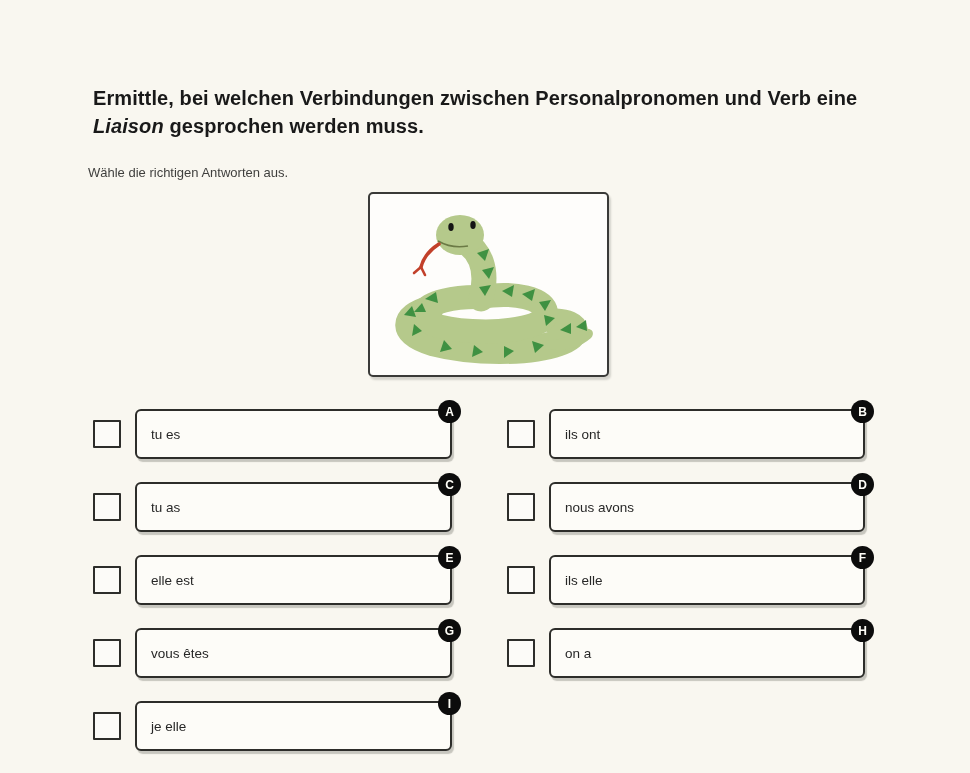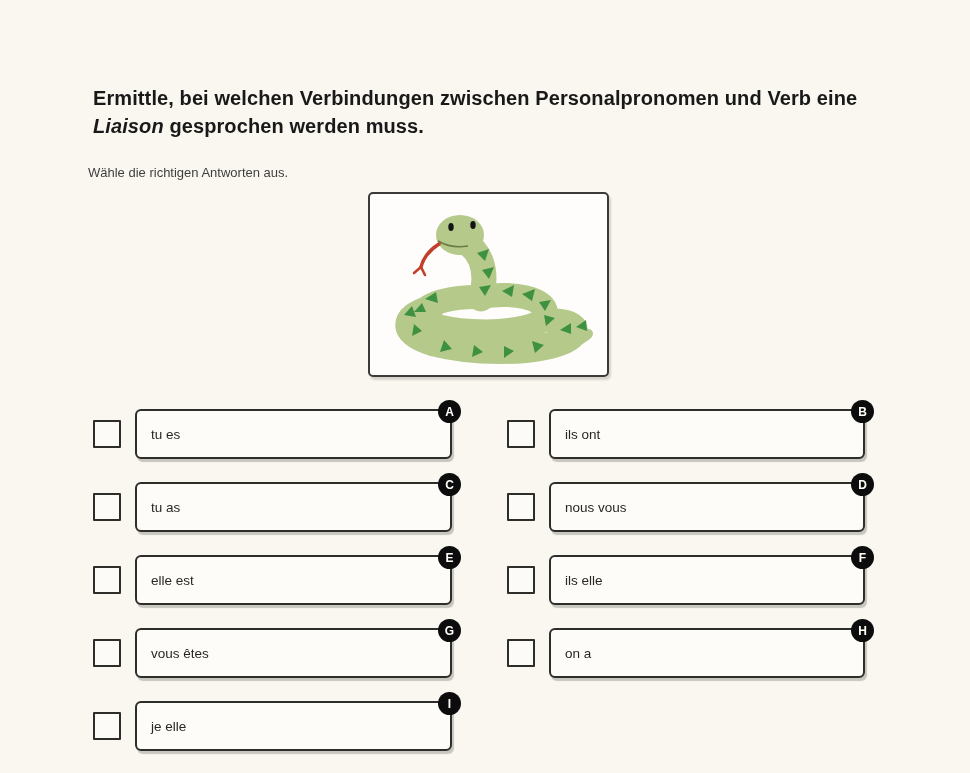--- a/index.html
+++ b/index.html
@@ -192,21 +192,21 @@
       <span class="checkbox" role="checkbox" aria-checked="false"></span>
       <div class="answer-box">
         <span class="answer-label">tu as</span>
         <span class="badge">C</span>
       </div>
     </div>
 
     <div class="option">
       <span class="checkbox" role="checkbox" aria-checked="false"></span>
       <div class="answer-box">
-        <span class="answer-label">nous vous</span>
+        <span class="answer-label">nous avons</span>
         <span class="badge">D</span>
       </div>
     </div>
 
     <div class="option">
       <span class="checkbox" role="checkbox" aria-checked="false"></span>
       <div class="answer-box">
         <span class="answer-label">elle est</span>
         <span class="badge">E</span>
       </div>

